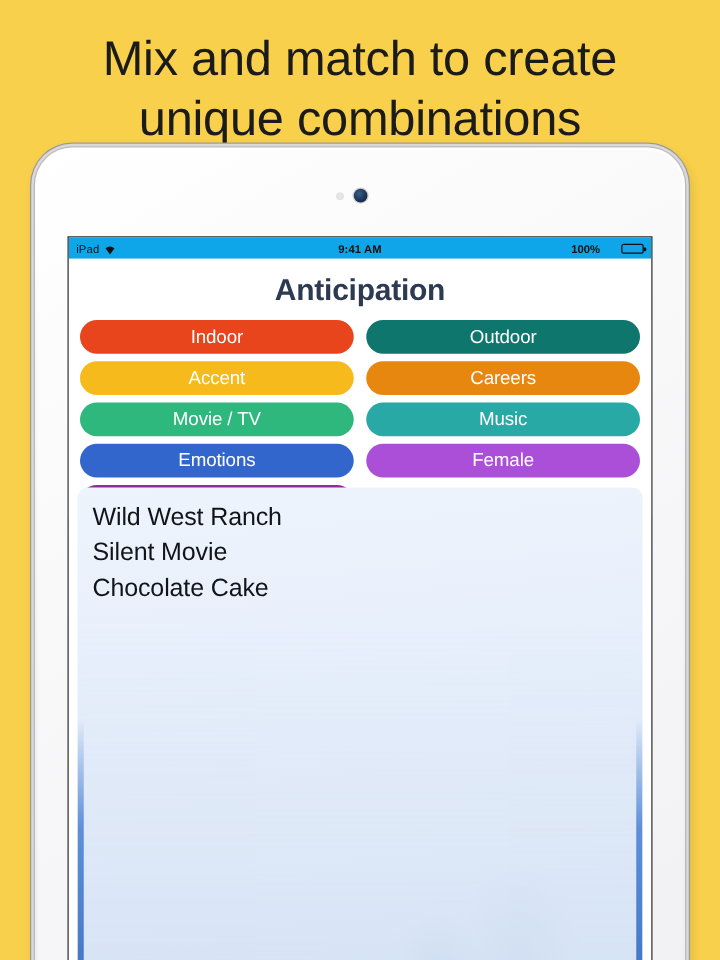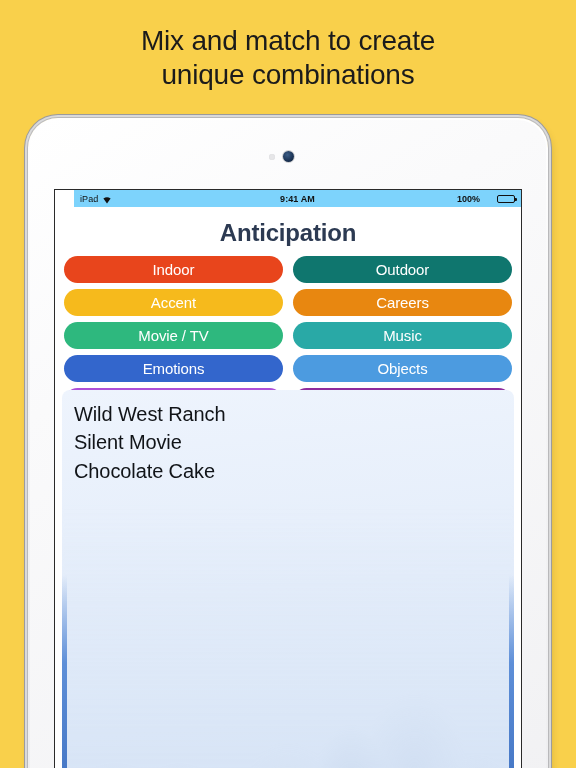--- a/index.html
+++ b/index.html
@@ -13,21 +13,21 @@
     position:relative;
   }
 
   
   .headline {
     position:absolute;
     left:0; top:24px;
     width:576px;
     text-align:center;
     color:#1b1b1b;
-    font-size:28px;
+    font-size:39px;
     line-height:1.22;
     font-weight:400;
     letter-spacing:-0.2px;
   }
   .headline .l2 { display:block; }
 
   
   .device {
     position:absolute;
     left:28px; top:118px;
@@ -76,27 +76,26 @@
     background:#ffffff;
     overflow:hidden;
     box-shadow:0 0 0 1px #2a2a2a;
     z-index:4;
   }
 
   
   .statusbar {
     position:relative;
     height:17px;
-    background:#7dd3fc;
+    background:#0ea5e9;
     font-size:9px;
     color:#111;
     display:flex;
     align-items:center;
     padding:0 6px;
-    margin-left:19px;
   }
   .sb-left { display:flex; align-items:center; gap:4px; }
   .sb-carrier { font-size:9px; letter-spacing:0.1px; }
   .wifi-icon { display:inline-block; width:10px; height:9px; position:relative; top:1px; }
   .sb-center {
     position:absolute; left:0; right:0;
     text-align:center;
     font-size:9px; font-weight:bold;
     letter-spacing:0.1px;
   }
@@ -254,21 +253,20 @@
 
       <div class="grid">
 
       <button class="cat-btn" style="background: rgb(232, 69, 28);">Indoor</button>
           <button class="cat-btn" style="background: #0f766e;">Outdoor</button>
           <button class="cat-btn" style="background: rgb(246, 186, 28);">Accent</button>
           <button class="cat-btn" style="background: rgb(232, 135, 16);">Careers</button>
           <button class="cat-btn" style="background: rgb(46, 184, 126);">Movie / TV</button>
           <button class="cat-btn" style="background: rgb(41, 169, 166);">Music</button>
           <button class="cat-btn" style="background: rgb(51, 102, 204);">Emotions</button>
-          <button class="cat-btn" style="background: rgb(76, 155, 224);">Objects</button>
           <button class="cat-btn" style="background: rgb(172, 79, 216);">Female</button>
           <button class="cat-btn" style="background: rgb(142, 44, 158);">Male</button>
         </div>
 
       <div class="panel-wrap">
         <div class="panel-photo"></div>
         <div class="panel-edge-l"></div>
         <div class="panel-edge-r"></div>
         <div class="result-list">
 

